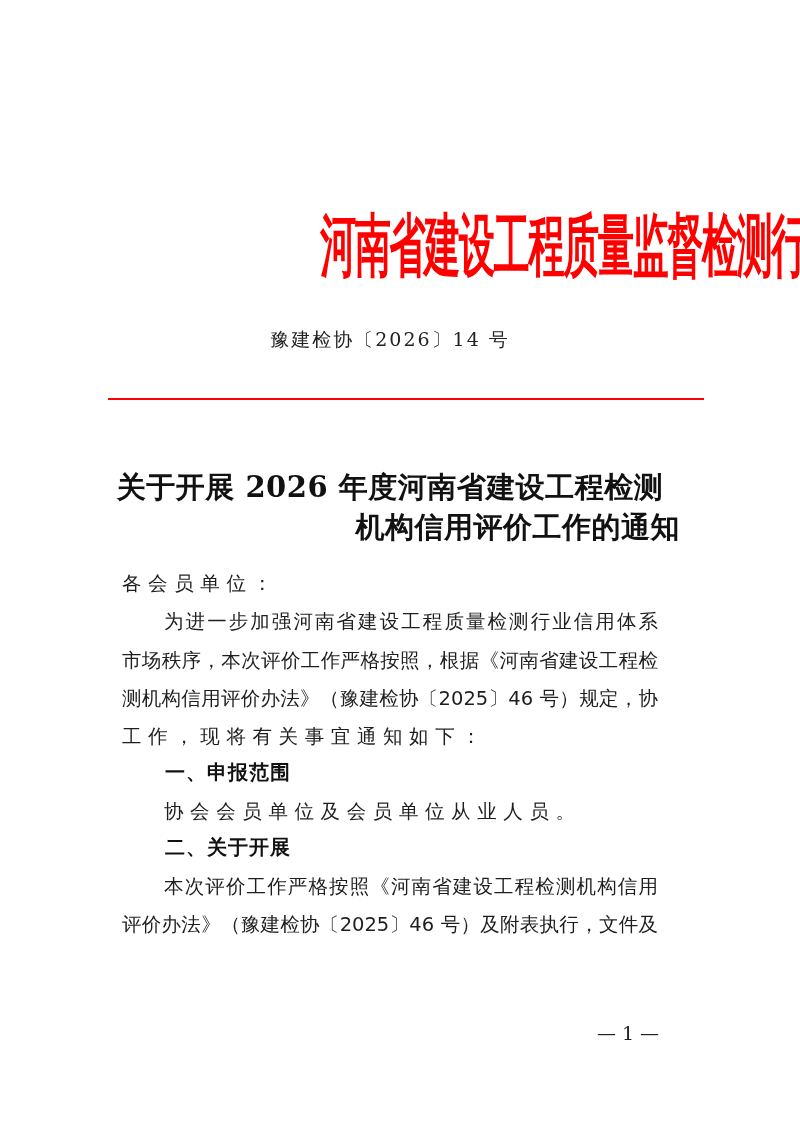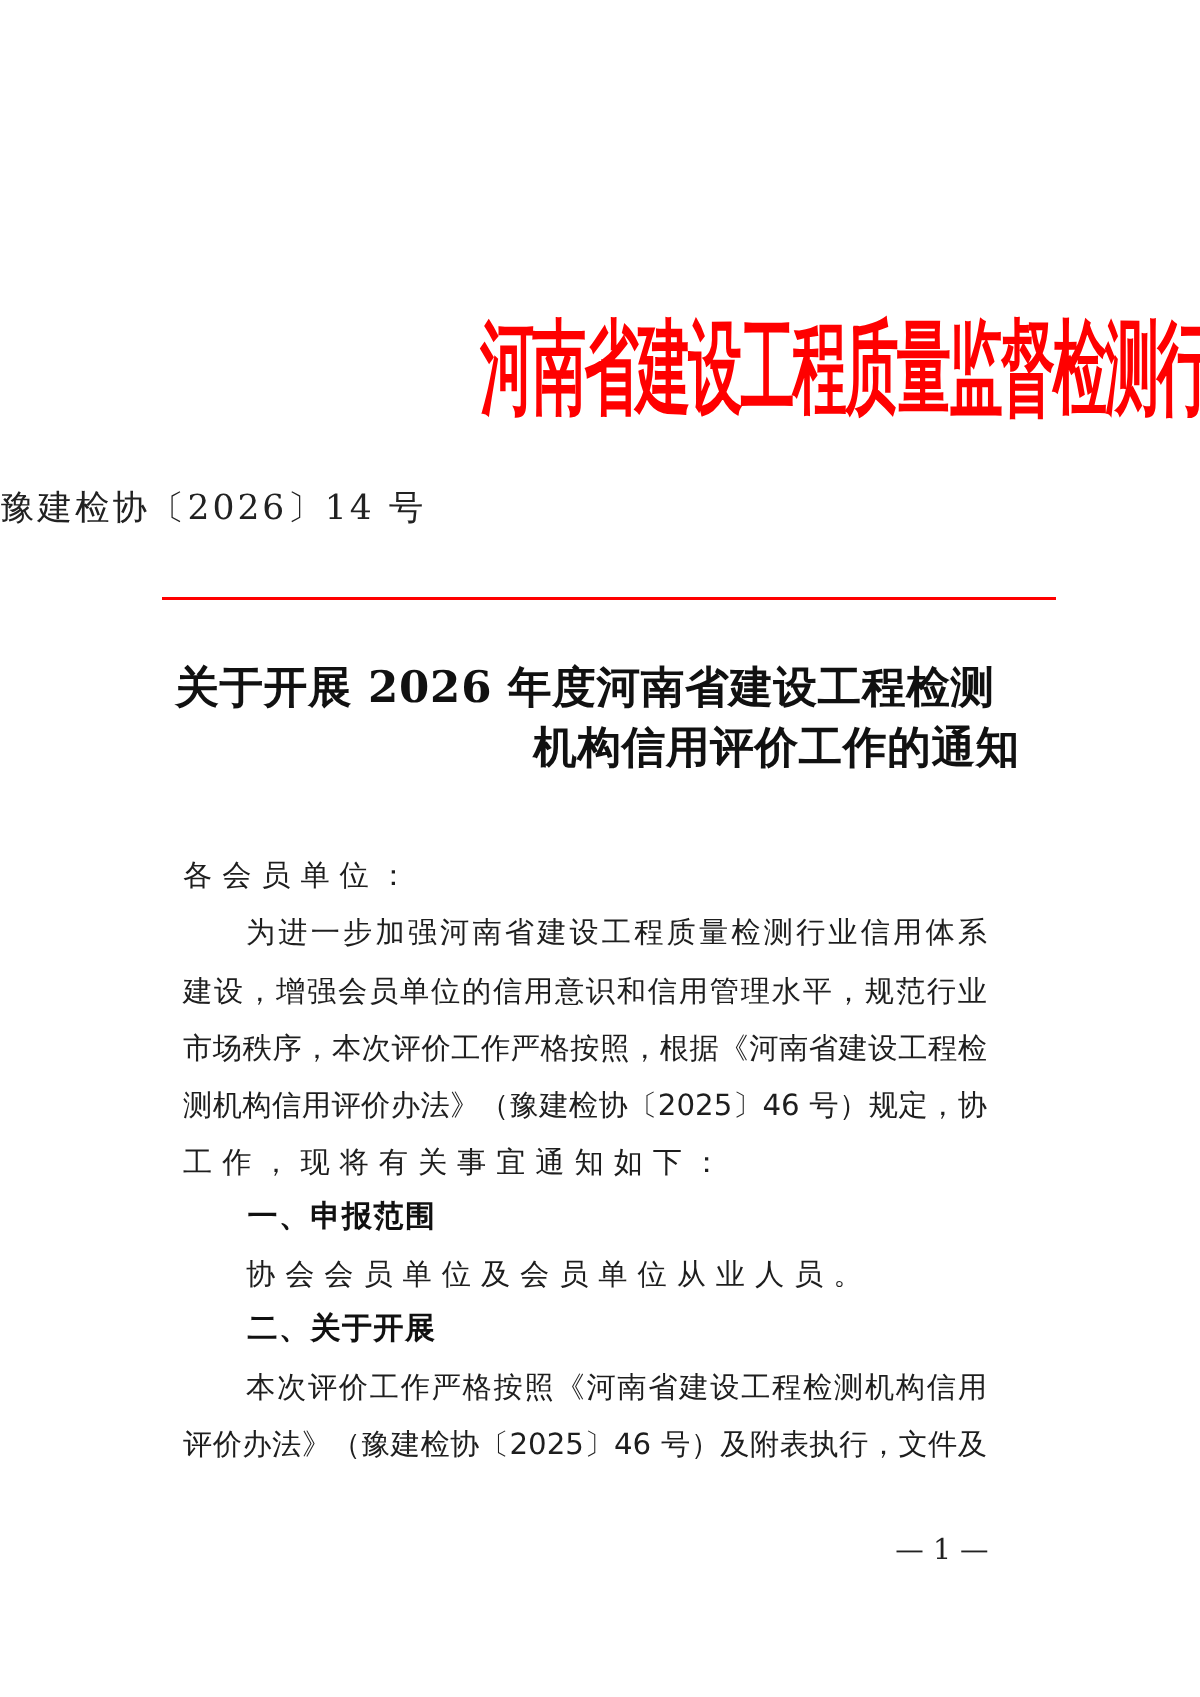--- a/index.html
+++ b/index.html
@@ -40,22 +40,23 @@
     .red-header span {
       display: inline-block;
       transform: scaleX(0.62) scaleY(1.18);
       transform-origin: center center;
     }
     .doc-number {
       position: absolute;
       left: 0;
       width: 780px;
       top: 326px;
+      text-align: center;
       font-family: "DejaVu Serif", "Liberation Serif", serif;
-      font-size: 23px;
+      font-size: 19px;
       line-height: 26px;
       letter-spacing: 2px;
       color: #222;
     }
     .red-rule {
       position: absolute;
       left: 108px;
       top: 398px;
       width: 596px;
       height: 2px;
@@ -65,20 +66,21 @@
       position: absolute;
       left: 100px;
       width: 580px;
       text-align: center;
       font-family: "DejaVu Serif", "Liberation Serif", serif;
       font-weight: bold;
       font-size: 29px;
       line-height: 40px;
       color: #111;
       white-space: nowrap;
+      margin-top: 29px;
     }
     .title.l1 { top: 438px; letter-spacing: 0.5px; }
     .title.l2 { top: 478px; letter-spacing: 0.5px; text-align: right; }
 
     .body-block {
       position: absolute;
       left: 122px;
       top: 565px;
       width: 540px;
     }
@@ -133,21 +135,20 @@
   <div class="red-rule"></div>
 
   <div class="title l1">关于开展 2026 年度河南省建设工程检测</div>
   <div class="title l2">机构信用评价工作的通知</div>
 
   <div class="body-block">
     <div class="line">各会员单位：</div>
 
     <div>
       <div class="line just indent">为进一步加强河南省建设工程质量检测行业信用体系</div>
-      <div class="line just">建设，增强会员单位的信用意识和信用管理水平，规范行业</div>
       <div class="line just">市场秩序，本次评价工作严格按照，根据《河南省建设工程检</div>
       <div class="line just">测机构信用评价办法》（豫建检协〔2025〕46 号）规定，协</div>
       <div class="line">工作，现将有关事宜通知如下：</div>
     </div>
 
     <div>
       <div class="heading">一、申报范围</div>
       <div class="line indent">协会会员单位及会员单位从业人员。</div>
     </div>
 

